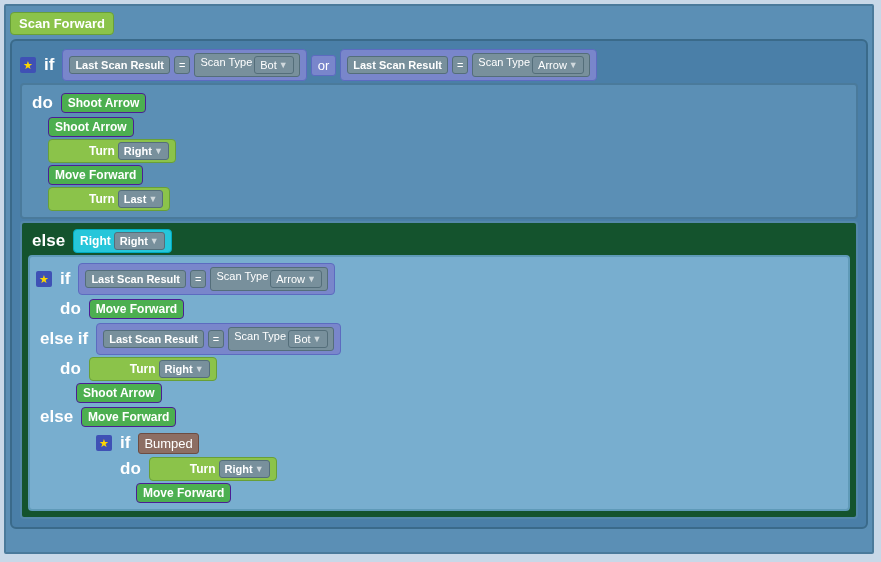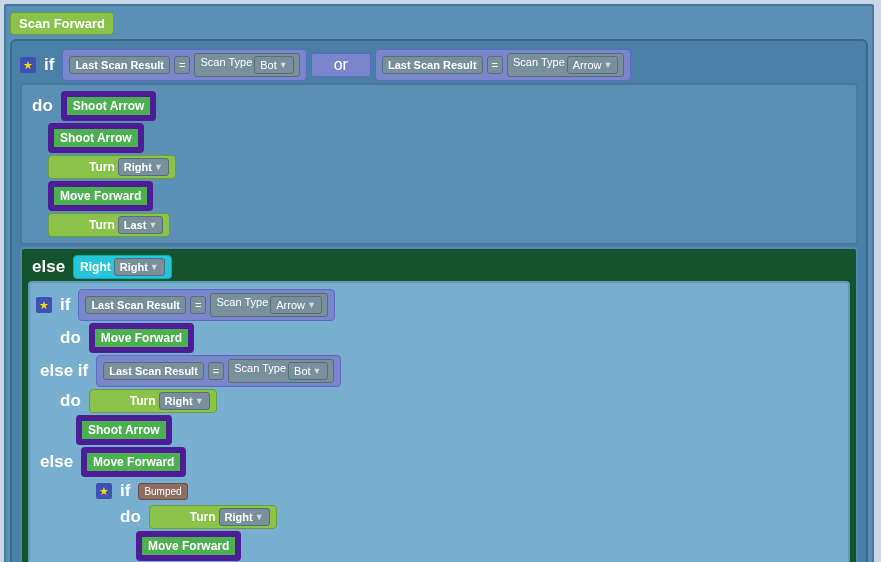--- a/index.html
+++ b/index.html
@@ -31,21 +31,21 @@
       padding: 2px 6px;
       font-size: 12px;
       font-weight: bold;
       white-space: nowrap;
       gap: 3px;
     }
 
     .block-green {
       background: #4caf50;
       color: white;
-      border: 6px solid #4c1d95;
+      border: 1px solid #4c1d95;
     }
 
     .block-olive {
       background: #8bc34a;
       color: white;
       border: 1px solid #689f38;
       padding-left: 40px;
     }
 
     .block-teal {
@@ -129,31 +129,31 @@
       align-items: center;
       justify-content: center;
       font-size: 11px;
     }
 
     .or-block {
       background: #7986cb;
       color: white;
       border: 1px solid #5c6bc0;
       border-radius: 3px;
-      padding: 2px 22px;
-      font-size: 16px;
+      padding: 2px 6px;
+      font-size: 13px;
     }
 
     .bumped-block {
       background: #8d6e63;
       color: white;
       border: 1px solid #6d4c41;
       border-radius: 3px;
       padding: 2px 5px;
-      font-size: 10px;
+      font-size: 13px;
       text-align: right;
     }
 
     
     .row {
       display: flex;
       align-items: center;
       gap: 4px;
       margin: 2px 0;
     }

